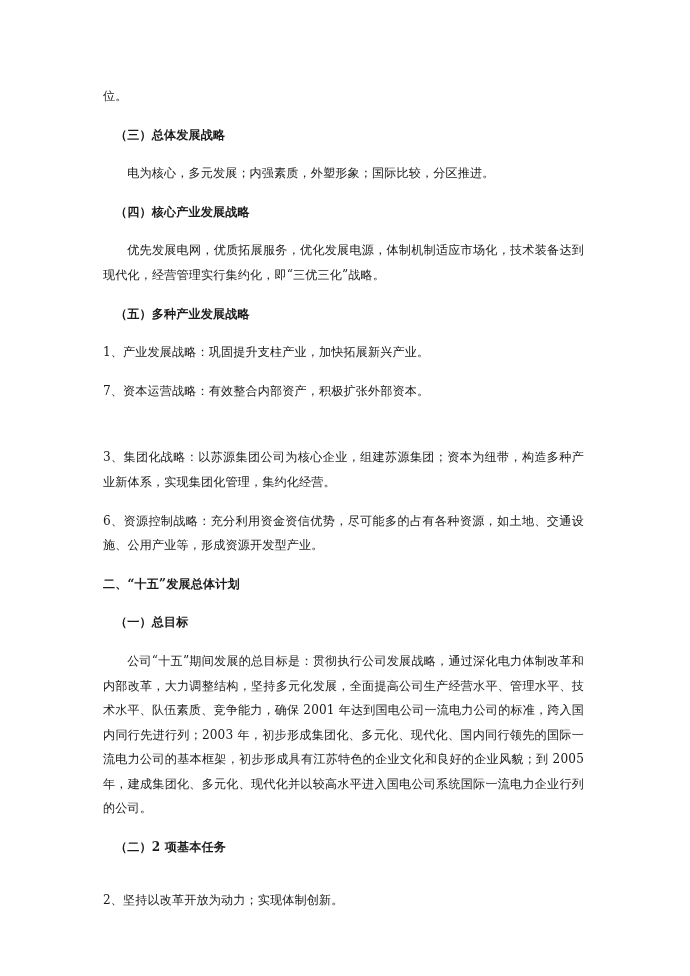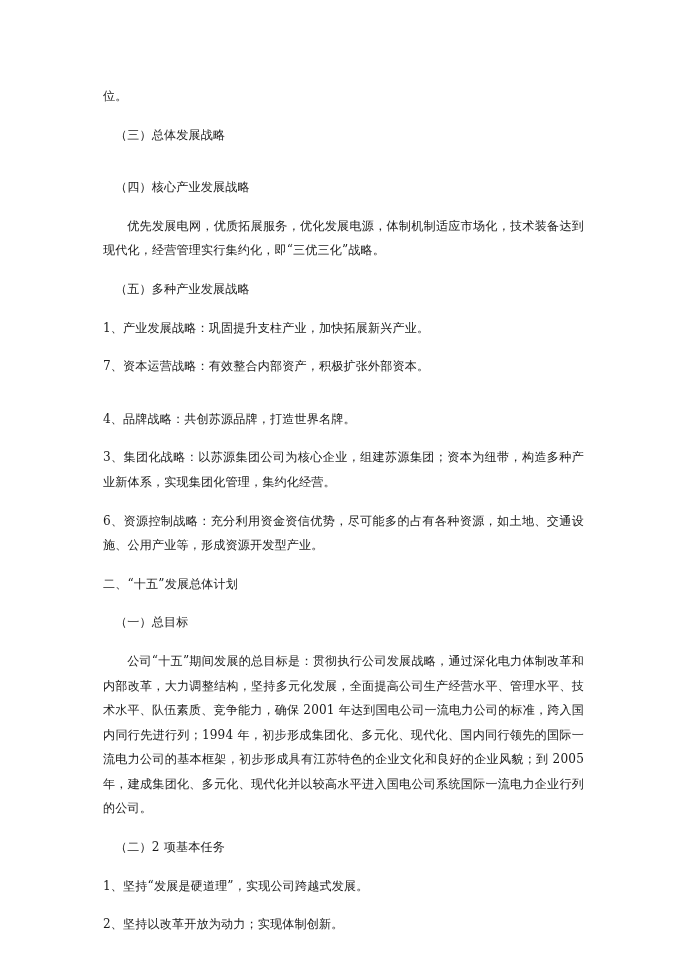--- a/index.html
+++ b/index.html
@@ -35,21 +35,21 @@
     text-align: justify;
     text-justify: inter-character;
     margin: 0 0 0 0;
     letter-spacing: 0.15px;
     -webkit-font-smoothing: antialiased;
   }
   .gap-md { height: 14px; }
 
   
   .head {
-    font-weight: normal;
+    font-weight: bold;
     text-align: center;
   }
   
   .indent2 { text-indent: 2em; }
   
   .indent1 { text-indent: 1em; }
   
   .flush { text-indent: 0; }
 
   
@@ -63,59 +63,58 @@
 
 <div class="page">
   <div class="content">
 
     <p class="p flush">位。</p>
     <div class="gap-md"></div>
 
     <p class="p head indent1">（三）总体发展战略</p>
     <div class="gap-md"></div>
 
+    <p class="p indent2">电为核心，多元发展；内强素质，外塑形象；国际比较，分区推进。</p>
     <div class="gap-md"></div>
 
     <p class="p head indent1">（四）核心产业发展战略</p>
     <div class="gap-md"></div>
 
     <p class="p indent2">优先发展电网，优质拓展服务，优化发展电源，体制机制适应市场化，技术装备达到现代化，经营管理实行集约化，即“三优三化”战略。</p>
     <div class="gap-md"></div>
 
     <p class="p head indent1">（五）多种产业发展战略</p>
     <div class="gap-md"></div>
 
     <p class="p item">1、产业发展战略：巩固提升支柱产业，加快拓展新兴产业。</p>
     <div class="gap-md"></div>
 
     <p class="p item">7、资本运营战略：有效整合内部资产，积极扩张外部资本。</p>
     <div class="gap-md"></div>
 
     <div class="gap-md"></div>
 
-    <p class="p item">4、品牌战略：共创苏源品牌，打造世界名牌。</p>
     <div class="gap-md"></div>
 
     <p class="p item">3、集团化战略：以苏源集团公司为核心企业，组建苏源集团；资本为纽带，构造多种产业新体系，实现集团化管理，集约化经营。</p>
     <div class="gap-md"></div>
 
     <p class="p item">6、资源控制战略：充分利用资金资信优势，尽可能多的占有各种资源，如土地、交通设施、公用产业等，形成资源开发型产业。</p>
     <div class="gap-md"></div>
 
     <p class="p head flush">二、“十五”发展总体计划</p>
     <div class="gap-md"></div>
 
     <p class="p head indent1">（一）总目标</p>
     <div class="gap-md"></div>
 
-    <p class="p indent2">公司“十五”期间发展的总目标是：贯彻执行公司发展战略，通过深化电力体制改革和内部改革，大力调整结构，坚持多元化发展，全面提高公司生产经营水平、管理水平、技术水平、队伍素质、竞争能力，确保 2001 年达到国电公司一流电力公司的标准，跨入国内同行先进行列；1994 年，初步形成集团化、多元化、现代化、国内同行领先的国际一流电力公司的基本框架，初步形成具有江苏特色的企业文化和良好的企业风貌；到 2005 年，建成集团化、多元化、现代化并以较高水平进入国电公司系统国际一流电力企业行列的公司。</p>
+    <p class="p indent2">公司“十五”期间发展的总目标是：贯彻执行公司发展战略，通过深化电力体制改革和内部改革，大力调整结构，坚持多元化发展，全面提高公司生产经营水平、管理水平、技术水平、队伍素质、竞争能力，确保 2001 年达到国电公司一流电力公司的标准，跨入国内同行先进行列；2003 年，初步形成集团化、多元化、现代化、国内同行领先的国际一流电力公司的基本框架，初步形成具有江苏特色的企业文化和良好的企业风貌；到 2005 年，建成集团化、多元化、现代化并以较高水平进入国电公司系统国际一流电力企业行列的公司。</p>
     <div class="gap-md"></div>
 
     <p class="p head indent1">（二）2 项基本任务</p>
     <div class="gap-md"></div>
 
-    <p class="p item">1、坚持“发展是硬道理”，实现公司跨越式发展。</p>
     <div class="gap-md"></div>
 
     <p class="p item">2、坚持以改革开放为动力；实现体制创新。</p>
 
   </div>
 </div>
 
 </body></html>

